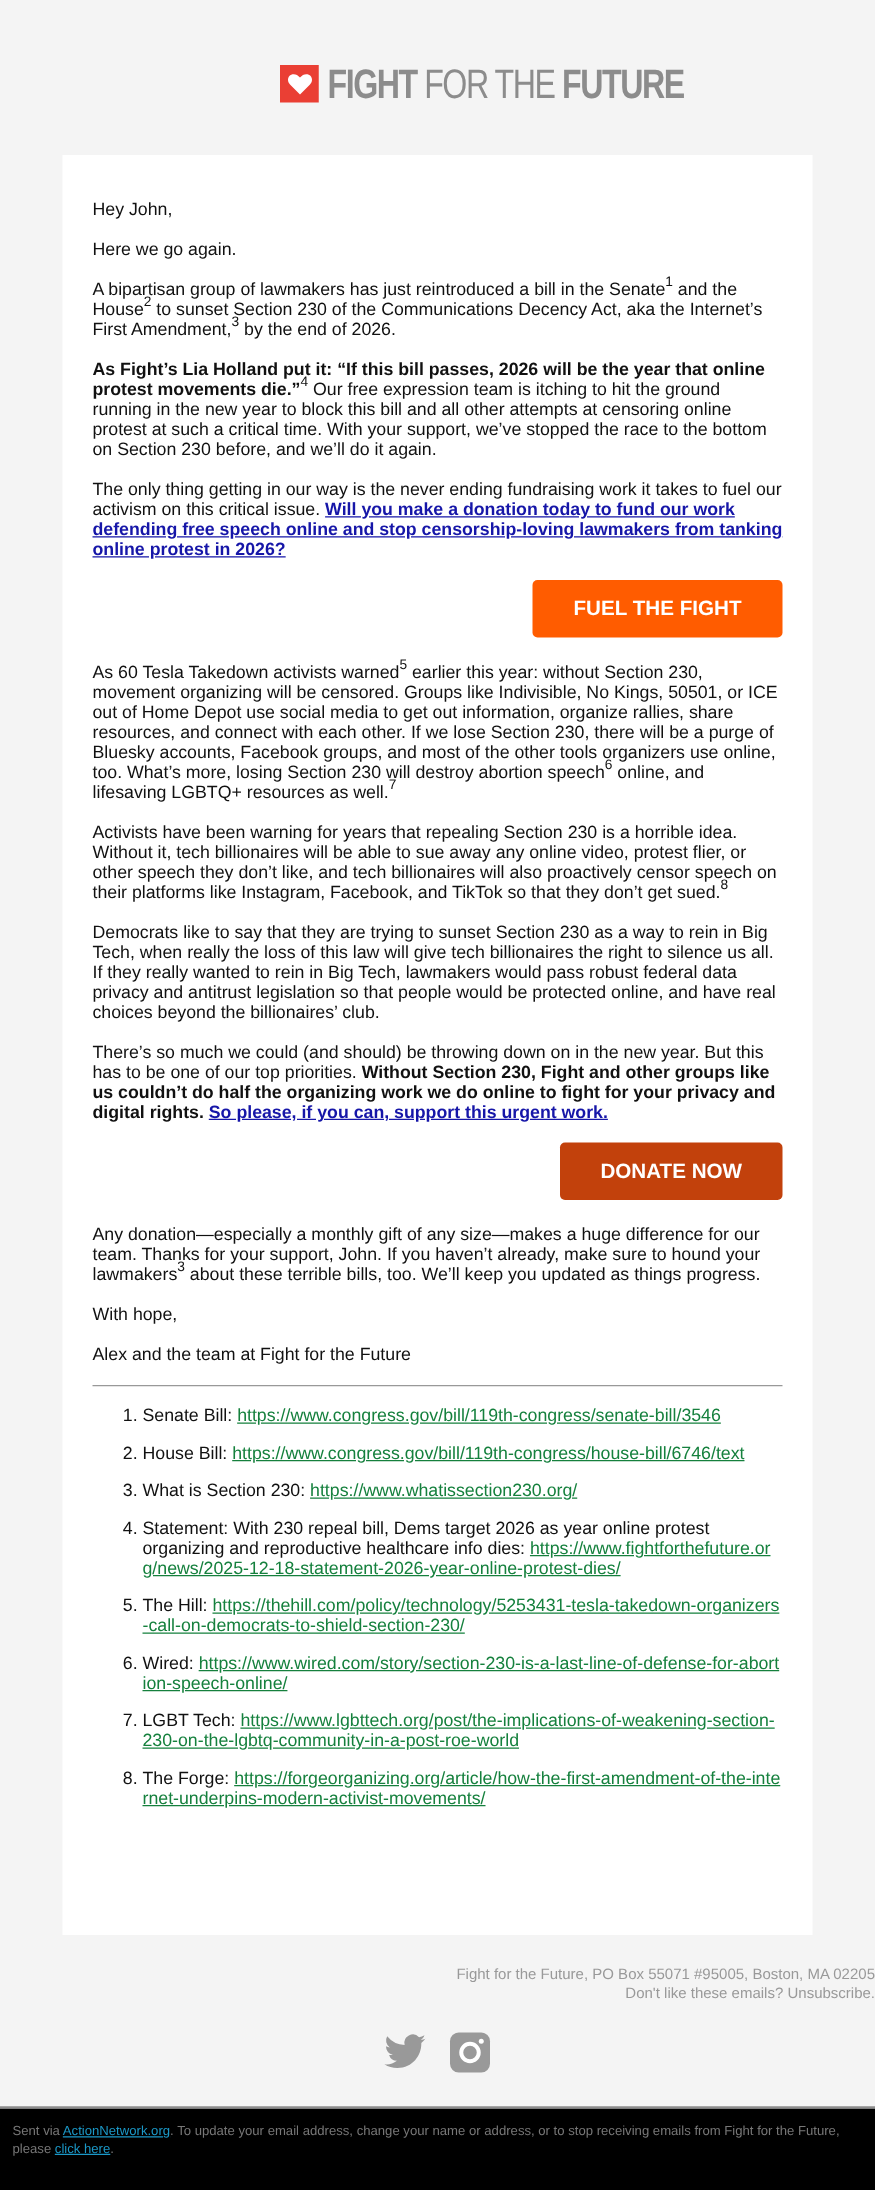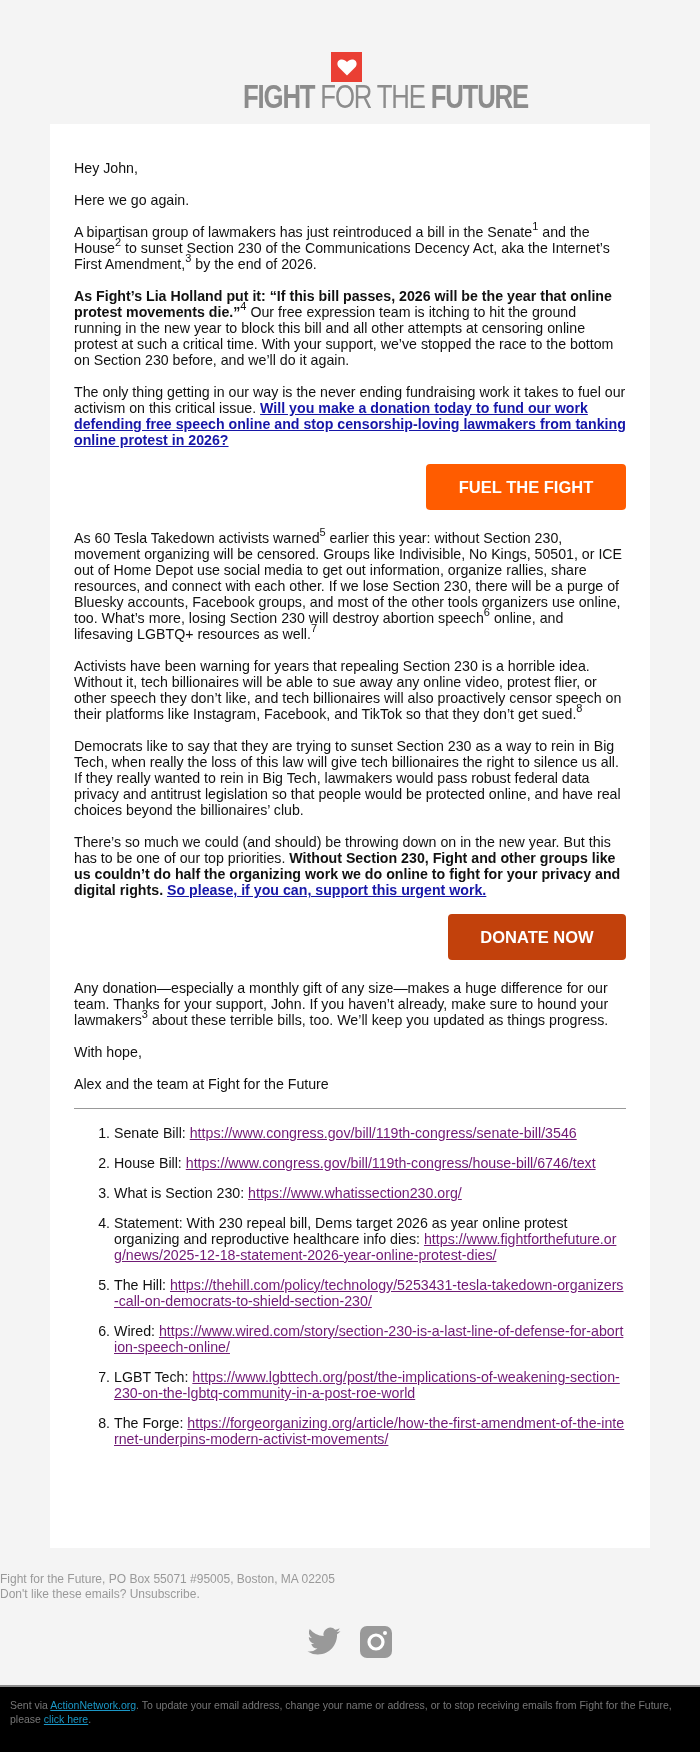--- a/index.html
+++ b/index.html
@@ -6,21 +6,21 @@
   html, body { width: 700px; }
   body {
     background: #f4f4f4;
     font-family: "Liberation Sans", sans-serif;
     color: #111;
     height: 1752px;
     position: relative;
   }
   .header-logo {
     position: absolute; left: 0; top: 52px; width: 700px;
-    display: flex; justify-content: center; align-items: center; flex-direction: column;
+    display: flex; justify-content: center; align-items: center;
   }
   .logo-box {
     width: 31px; height: 30px; background: #ea3f34;
     display: flex; align-items: center; justify-content: center;
     margin-right: 7px;
   }
   .logo-text {
     font-family: "Liberation Sans", sans-serif;
     font-size: 33px; line-height: 30px; color: #8c8c8c;
     letter-spacing: -1.5px; transform: scaleX(0.78); transform-origin: left center;
@@ -43,24 +43,24 @@
     display: inline-flex; align-items: center; justify-content: center;
     color: #fff; font-weight: 700; font-size: 16.5px; letter-spacing: 0;
     border-radius: 4px; text-decoration: none;
   }
   .btn-fuel { background: #ff5c00; width: 200px; height: 46px; }
   .btn-donate { background: #c2410c; width: 178px; height: 46px; }
   hr.divider { border: 0; border-top: 1.5px solid #999; margin: 4px 0 16px 0; }
   .footnotes-title { margin-bottom: 16px; }
   ol.footnotes { padding-left: 40px; margin: 0; }
   ol.footnotes li { margin-bottom: 14px; padding-left: 0; }
-  ol.footnotes a { color: #701a75; text-decoration: underline; word-break: break-all; }
+  ol.footnotes a { color: #15803d; text-decoration: underline; word-break: break-all; }
 
   .footer-addr {
-    position: absolute; left: 0; top: 1572px; width: 700px; text-align: left;
+    position: absolute; left: 0; top: 1572px; width: 700px; text-align: right;
     font-size: 12px; line-height: 15px; color: #999;
   }
   .social {
     position: absolute; left: 0; top: 1624px; width: 700px;
     display: flex; justify-content: center; gap: 16px;
   }
   .social span { display: inline-block; width: 36px; height: 36px; }
   .sep-line {
     position: absolute; left: 0; top: 1685px; width: 700px; height: 2px; background: #8c8c8c;
   }

